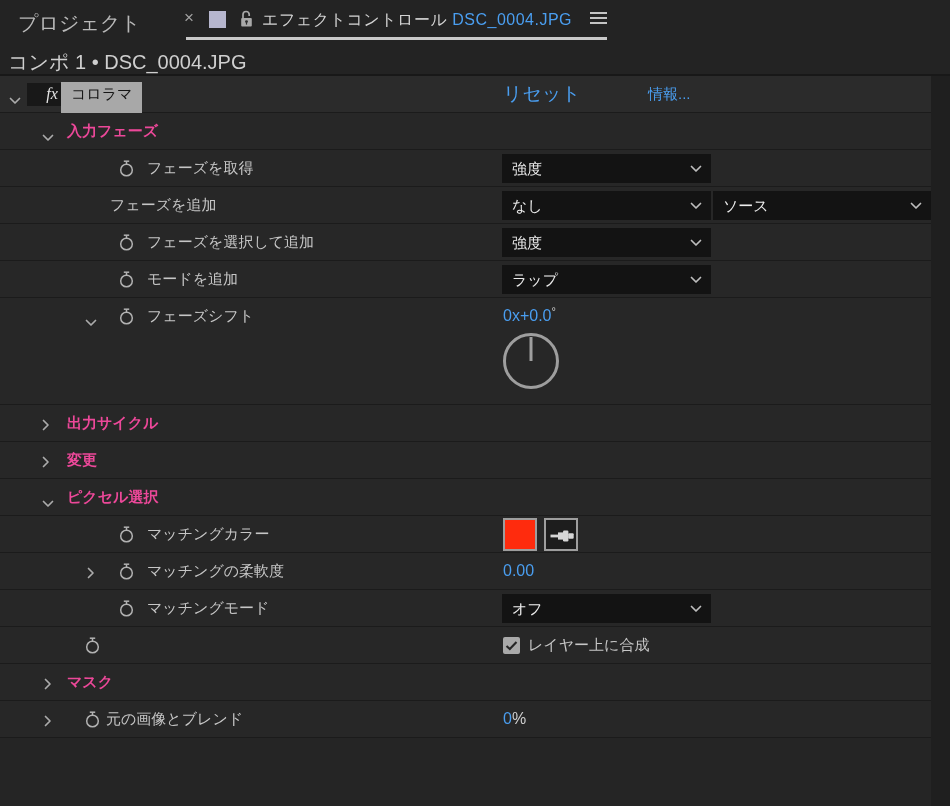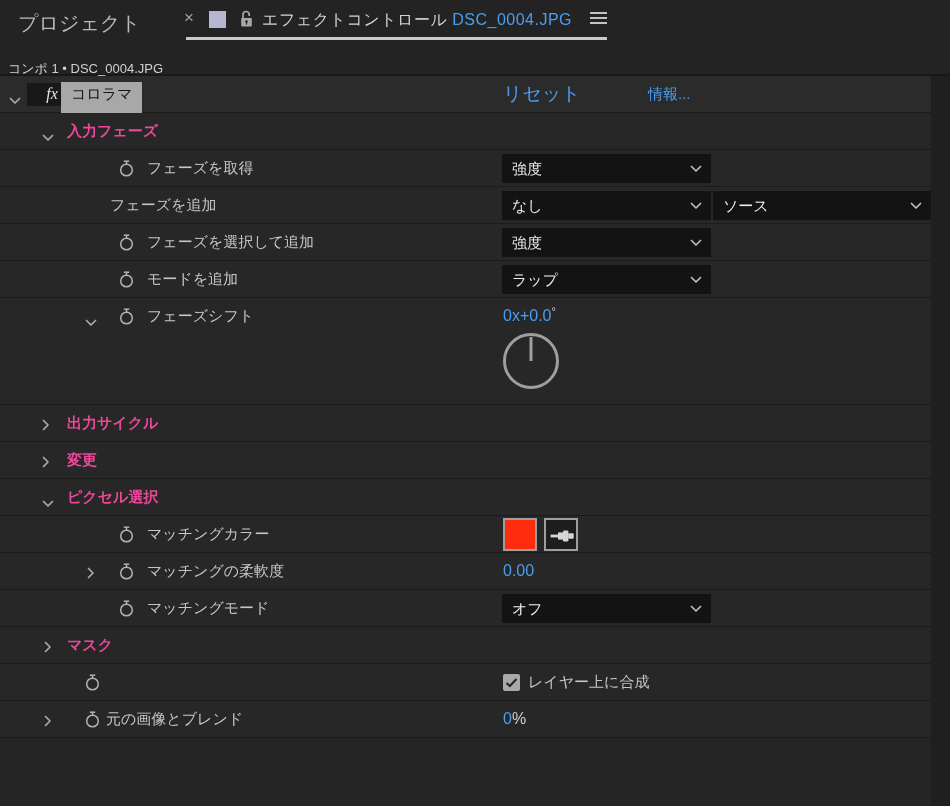--- a/index.html
+++ b/index.html
@@ -14,21 +14,21 @@
   .tab-lock { position:absolute; left:239px; top:10px; width:15px; height:18px; }
   .tab-title { position:absolute; left:262px; top:10px; font-size:16px; color:#d2d2d2; letter-spacing:0.5px; }
   .tab-file { color:#4a9ef0; }
   .tab-menu { position:absolute; left:590px; top:12px; width:17px; height:14px; }
   .tab-menu i { display:block; height:2px; background:#c4c4c4; margin-top:3px; }
   .tab-menu i:first-child { margin-top:0; }
   .tab-underline { position:absolute; left:186px; top:37px; width:421px; height:3px; background:#c9c9c9; }
 
   
   .crumbrow { position:relative; height:36px; background:#232323; border-bottom:2px solid #181818; }
-  .crumb { position:absolute; left:8px; top:20px; font-size:13px; color:#cfcfcf; }
+  .crumb { position:absolute; left:8px; top:9px; font-size:20px; color:#cfcfcf; }
 
   
   .main { position:relative; height:730px; background:#252525; }
   .right-strip { position:absolute; right:0; top:0; width:19px; height:100%; background:#1f1f1f; }
   .rows { position:absolute; left:0; top:0; width:931px; }
 
   .row { position:relative; height:37px; background:#272727; border-bottom:1px solid #1b1b1b; }
   .row.header { background:#2b2b2b; }
   .row.tall { height:107px; }
   .filler { height:30px; background:#252525; }
@@ -289,40 +289,40 @@
     <span class="abs vmid p-label">マッチングモード</span>
     <div class="abs dd">
       <span>オフ</span>
       <svg class="cvn" width="12" height="8" viewBox="0 0 12 8">
             <polyline points="1.5,1.5 6,6 10.5,1.5"></polyline>
           </svg>
     </div>
   </div>
 
   <div class="row">
-    <span class="abs exp-lo">
-      <svg class="cvr" width="8" height="12" viewBox="0 0 8 12">
-            <polyline points="1.5,1.5 6,6 1.5,10.5"></polyline>
-          </svg></span>
-    <span class="abs vmid g-label">マスク</span>
-  </div>
-
-  <div class="row">
     <span class="abs sw-lo">
       <svg width="17" height="19" viewBox="0 0 17 19">
             <circle cx="8.5" cy="11" r="5.8" fill="none" stroke-width="1.5"></circle>
             <line x1="8.5" y1="2" x2="8.5" y2="5" stroke-width="1.5"></line>
             <line x1="5.8" y1="2.2" x2="11.2" y2="2.2" stroke-width="1.5"></line>
           </svg></span>
     <span class="abs checkbox">
       <svg width="13" height="10" viewBox="0 0 13 10">
             <polyline points="1.5,5 4.8,8 11.5,1" fill="none" stroke="#262626" stroke-width="2.1"></polyline>
           </svg>
         </span>
     <span class="abs vmid cb-label">レイヤー上に合成</span>
+  </div>
+
+  <div class="row">
+    <span class="abs exp-lo">
+      <svg class="cvr" width="8" height="12" viewBox="0 0 8 12">
+            <polyline points="1.5,1.5 6,6 1.5,10.5"></polyline>
+          </svg></span>
+    <span class="abs vmid g-label">マスク</span>
   </div>
 
   <div class="row">
     <span class="abs exp-lo">
       <svg class="cvr" width="8" height="12" viewBox="0 0 8 12">
             <polyline points="1.5,1.5 6,6 1.5,10.5"></polyline>
           </svg></span>
     <span class="abs sw-lo">
       <svg width="17" height="19" viewBox="0 0 17 19">
             <circle cx="8.5" cy="11" r="5.8" fill="none" stroke-width="1.5"></circle>

